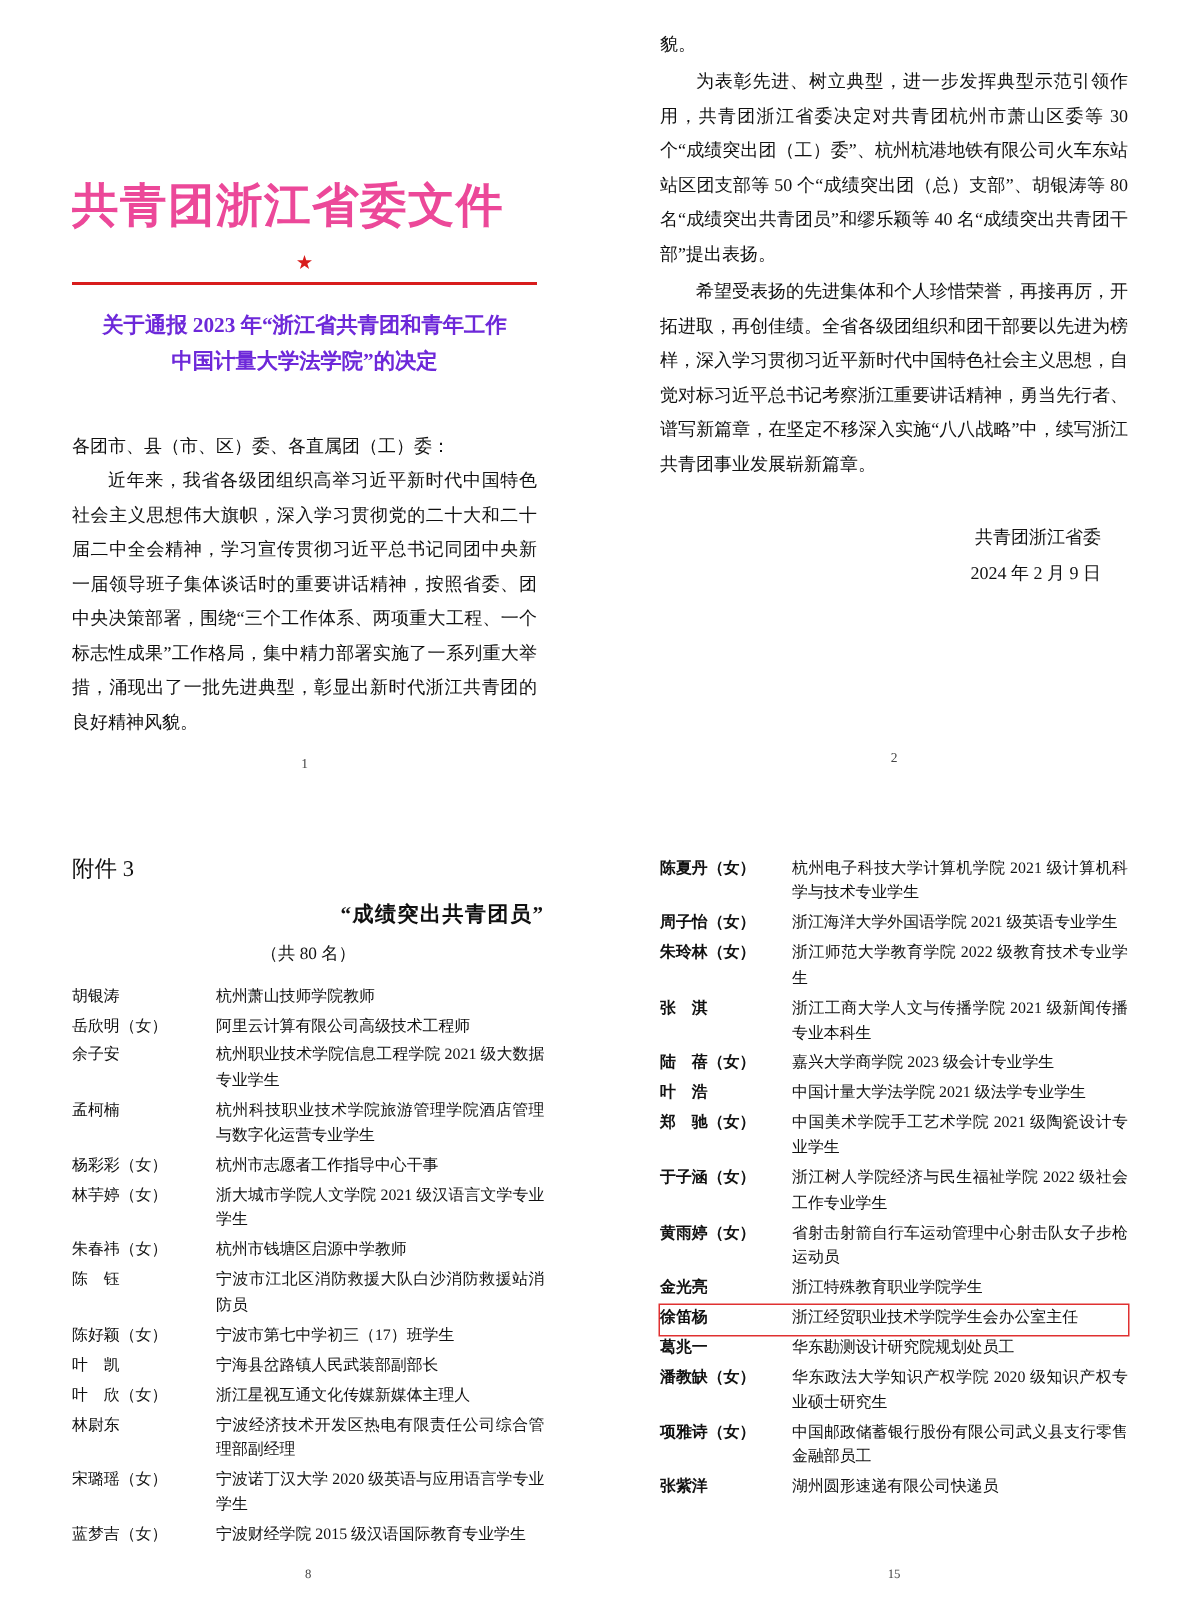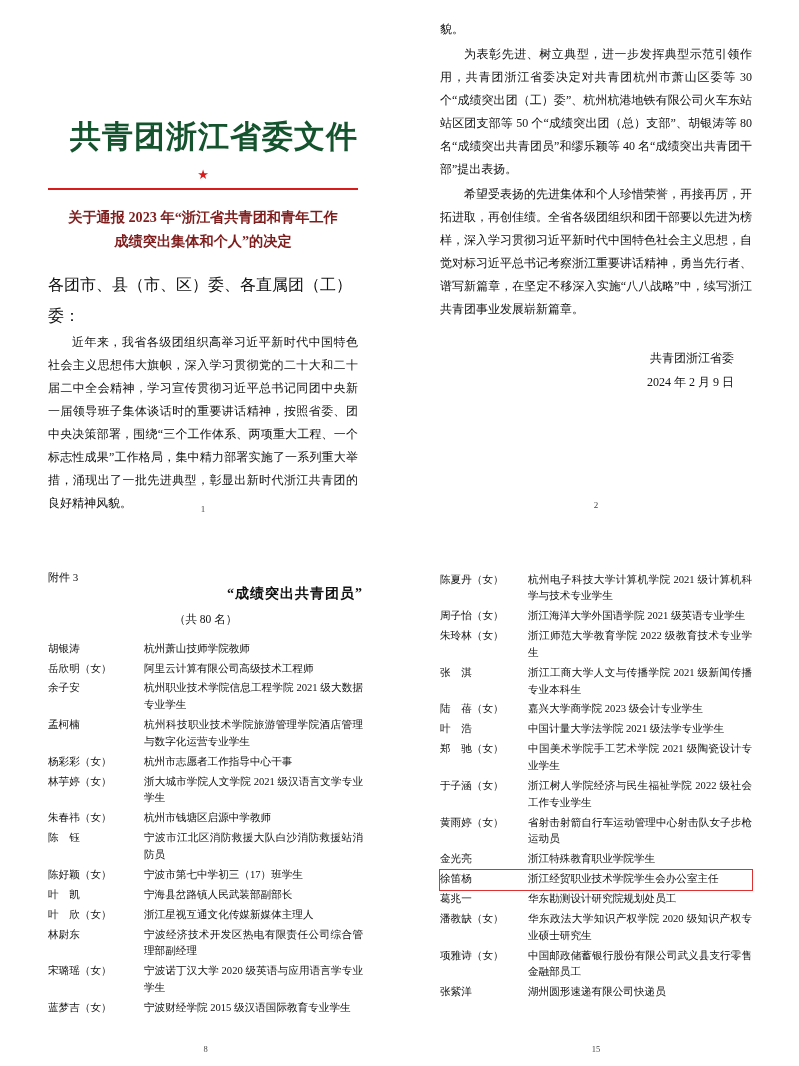--- a/index.html
+++ b/index.html
@@ -32,26 +32,26 @@
     width: 310px; height: 492px;
   }
   .doc-right {
     position: absolute;
     left: 440px; top: 18px;
     width: 312px; height: 492px;
   }
 
   .masthead {
     margin-top: 98px;
-    color: #14532d;
+    color: #ec4899;
     font-family: Liberation Mono, monospace;
     font-weight: bold;
     font-size: 31px;
     letter-spacing: 1px;
-    text-align: right;
+    text-align: left;
     white-space: nowrap;
   }
   .doc-number {
     margin-top: 42px;
     text-align: center;
     font-size: 11.5px;
     letter-spacing: 0.5px;
   }
   .red-star {
     margin-top: 10px;
@@ -62,28 +62,28 @@
   }
   .red-rule {
     margin-top: 7px;
     height: 1.6px;
     background: #d81c1c;
     width: 100%;
   }
   .doc-title {
     margin-top: 15px;
     text-align: center;
-    color: #7f1d1d;
+    color: #6d28d9;
     font-weight: bold;
     font-size: 14.2px;
     line-height: 1.75;
   }
   .doc-recipient {
-    margin-top: 16px;
-    font-size: 16px;
+    margin-top: 32px;
+    font-size: 12px;
     line-height: 1.9;
   }
   .para {
     font-size: 12px;
     line-height: 1.92;
     text-align: justify;
     text-justify: inter-ideograph;
     text-indent: 2em;
     margin: 0;
   }
@@ -123,21 +123,22 @@
     position: absolute;
     left: 48px; top: 30px;
     width: 315px; height: 486px;
   }
   .app-right {
     position: absolute;
     left: 440px; top: 30px;
     width: 312px; height: 486px;
   }
   .attach-label {
-    font-size: 11px;
+    font-size: 15px;
+    margin-bottom: 12px;
   }
   .app-title {
     text-align: right;
     font-weight: bold;
     font-size: 14px;
     letter-spacing: 1px;
   }
   .app-subtitle {
     text-align: center;
     font-size: 11.5px;
@@ -156,21 +157,21 @@
   }
   .col-name {
     width: 96px;
     padding-right: 6px;
     white-space: nowrap;
   }
   .col-desc {
     text-align: justify;
     text-justify: inter-ideograph;
   }
-  .app-right .col-name { width: 88px; }
+  .app-right .col-name { width: 88px; font-weight: bold; }
   tr.highlight {
     outline: 1.4px solid #e03131;
   }
   tr.highlight td { position: relative; margin-left: 28px; }
   .pg {
     position: absolute;
     bottom: 2px;
     width: 100%;
     text-align: center;
     font-size: 8.5px;
@@ -183,21 +184,21 @@
 <div class="page">
 
   <div class="top-half">
 
     <div class="doc-left">
       <div class="masthead">共青团浙江省委文件</div>
       <div class="red-star">★</div>
       <div class="red-rule"></div>
       <div class="doc-title">
         <div>关于通报 2023 年“浙江省共青团和青年工作</div>
-        <div>成绩突出集体和个人”的决定</div>
+        <div>中国计量大学法学院”的决定</div>
       </div>
       <div class="doc-recipient">各团市、县（市、区）委、各直属团（工）委：</div>
       <p class="para">近年来，我省各级团组织高举习近平新时代中国特色社会主义思想伟大旗帜，深入学习贯彻党的二十大和二十届二中全会精神，学习宣传贯彻习近平总书记同团中央新一届领导班子集体谈话时的重要讲话精神，按照省委、团中央决策部署，围绕“三个工作体系、两项重大工程、一个标志性成果”工作格局，集中精力部署实施了一系列重大举措，涌现出了一批先进典型，彰显出新时代浙江共青团的良好精神风貌。</p>
       <div class="pagenum pagenum-left">1</div>
     </div>
 
     <div class="doc-right">
       <p class="para noindent">貌。</p>
       <p class="para">为表彰先进、树立典型，进一步发挥典型示范引领作用，共青团浙江省委决定对共青团杭州市萧山区委等 30 个“成绩突出团（工）委”、杭州杭港地铁有限公司火车东站站区团支部等 50 个“成绩突出团（总）支部”、胡银涛等 80 名“成绩突出共青团员”和缪乐颖等 40 名“成绩突出共青团干部”提出表扬。</p>
       <p class="para">希望受表扬的先进集体和个人珍惜荣誉，再接再厉，开拓进取，再创佳绩。全省各级团组织和团干部要以先进为榜样，深入学习贯彻习近平新时代中国特色社会主义思想，自觉对标习近平总书记考察浙江重要讲话精神，勇当先行者、谱写新篇章，在坚定不移深入实施“八八战略”中，续写浙江共青团事业发展崭新篇章。</p>

